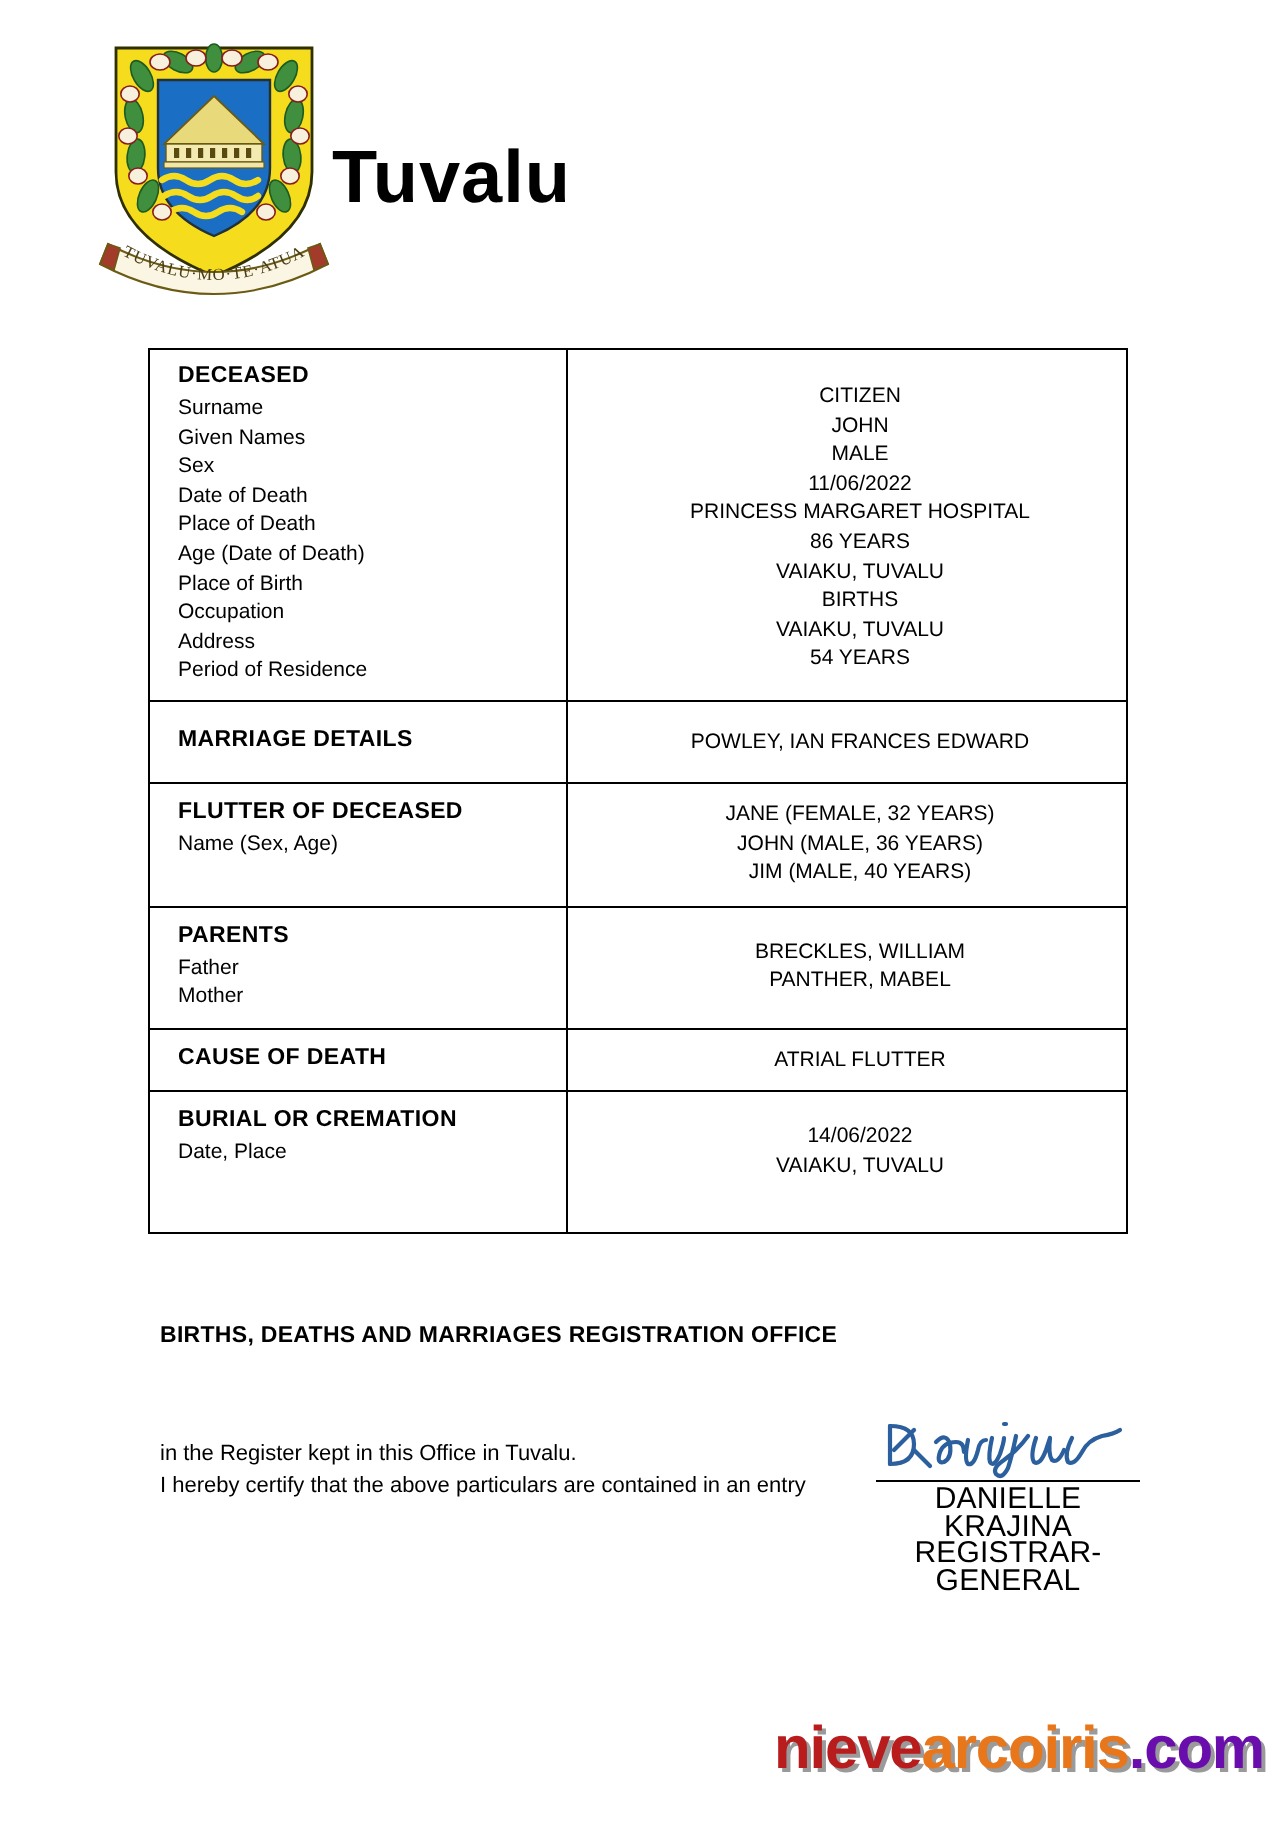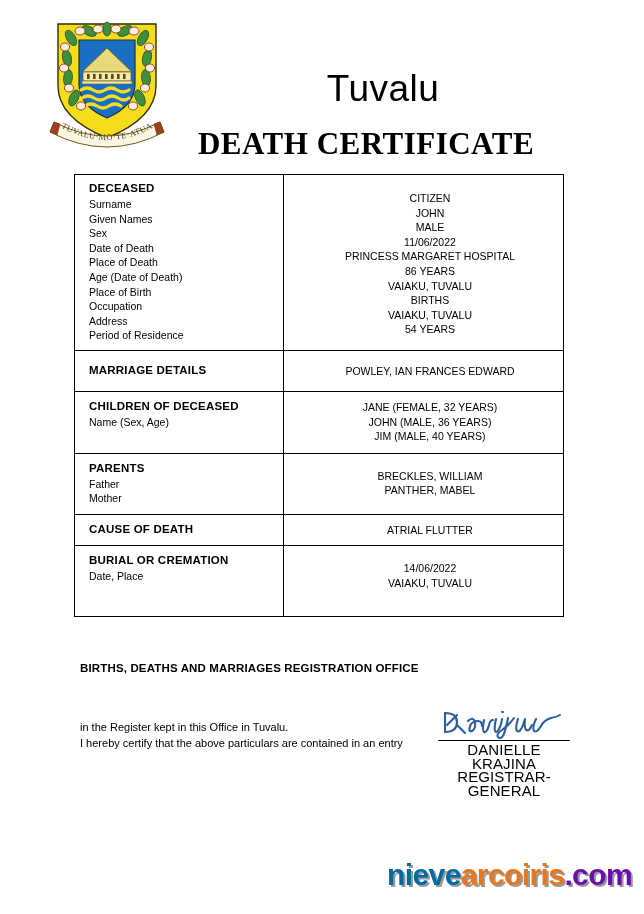--- a/index.html
+++ b/index.html
@@ -39,25 +39,25 @@
     position: absolute;
     top: 38px;
     left: 10px;
     font-size: 12.5px;
     font-weight: bold;
     letter-spacing: 0.1px;
   }
   .country {
     position: absolute;
     top: 68px;
-    left: 17px;
+    left: 0;
     width: 400px;
-    text-align: center;
+    text-align: left;
     font-size: 37px;
-    font-weight: normal;
+    font-weight: bold;
     letter-spacing: 0.5px;
   }
   .cert-title {
     position: absolute;
     top: 126px;
     left: -20px;
     width: 440px;
     text-align: center;
     font-family: "Liberation Serif", serif;
     font-size: 31px;
@@ -167,21 +167,21 @@
     width: 644px;
     height: 44px;
     text-align: right;
     padding-right: 12px;
     box-sizing: border-box;
     font-size: 30px;
     font-weight: bold;
     letter-spacing: -0.6px;
     white-space: nowrap;
   }
-  .wm-a { color: #0369a1; text-shadow: 2px 2px 0 #9a9a9a; }
+  .wm-a { color: #b91c1c; text-shadow: 2px 2px 0 #9a9a9a; }
   .wm-b { color: #e8761a; text-shadow: 2px 2px 0 #9a9a9a; }
   .wm-c { color: #6a0dad; text-shadow: 2px 2px 0 #9a9a9a; }
 </style>
 </head>
 <body>
 
 <div class="header">
 
   <svg class="crest" viewBox="0 0 118 138">
 
@@ -243,21 +243,20 @@
     <defs>
       <path id="mottoArc" d="M12 113 Q59 139 106 113"></path>
     </defs>
     <text font-family="Liberation Serif, serif" font-size="8.4" fill="#4a3d10" letter-spacing="0.5">
       <textPath href="#mottoArc" startOffset="50%" text-anchor="middle">TUVALU·MO·TE·ATUA</textPath>
     </text>
   </svg>
 
   <div class="header-text">
     <div class="country">Tuvalu</div>
-    <div class="cert-title">DEATH CERTIFICATE</div>
   </div>
 </div>
 
 <table class="cert-table">
   <colgroup>
       <col class="col-label">
       <col class="col-value">
     </colgroup>
   <tbody>
 
@@ -302,21 +301,21 @@
       <td>
         <div class="cell-inner-val" style="padding-top:13px;padding-bottom:12px;">
           <div class="val">POWLEY, IAN FRANCES EDWARD</div>
         </div>
       </td>
     </tr>
 
     <tr>
       <td>
         <div class="cell-inner" style="padding-top:7px;padding-bottom:9px;">
-          <div class="sec-title">CHILDREN OF DECEASED</div>
+          <div class="sec-title">FLUTTER OF DECEASED</div>
           <div class="fld">Name (Sex, Age)</div>
         </div>
       </td>
       <td>
         <div class="cell-inner-val" style="padding-top:8px;padding-bottom:9px;">
           <div class="val">JANE (FEMALE, 32 YEARS)</div>
           <div class="val">JOHN (MALE, 36 YEARS)</div>
           <div class="val">JIM (MALE, 40 YEARS)</div>
         </div>
       </td>

